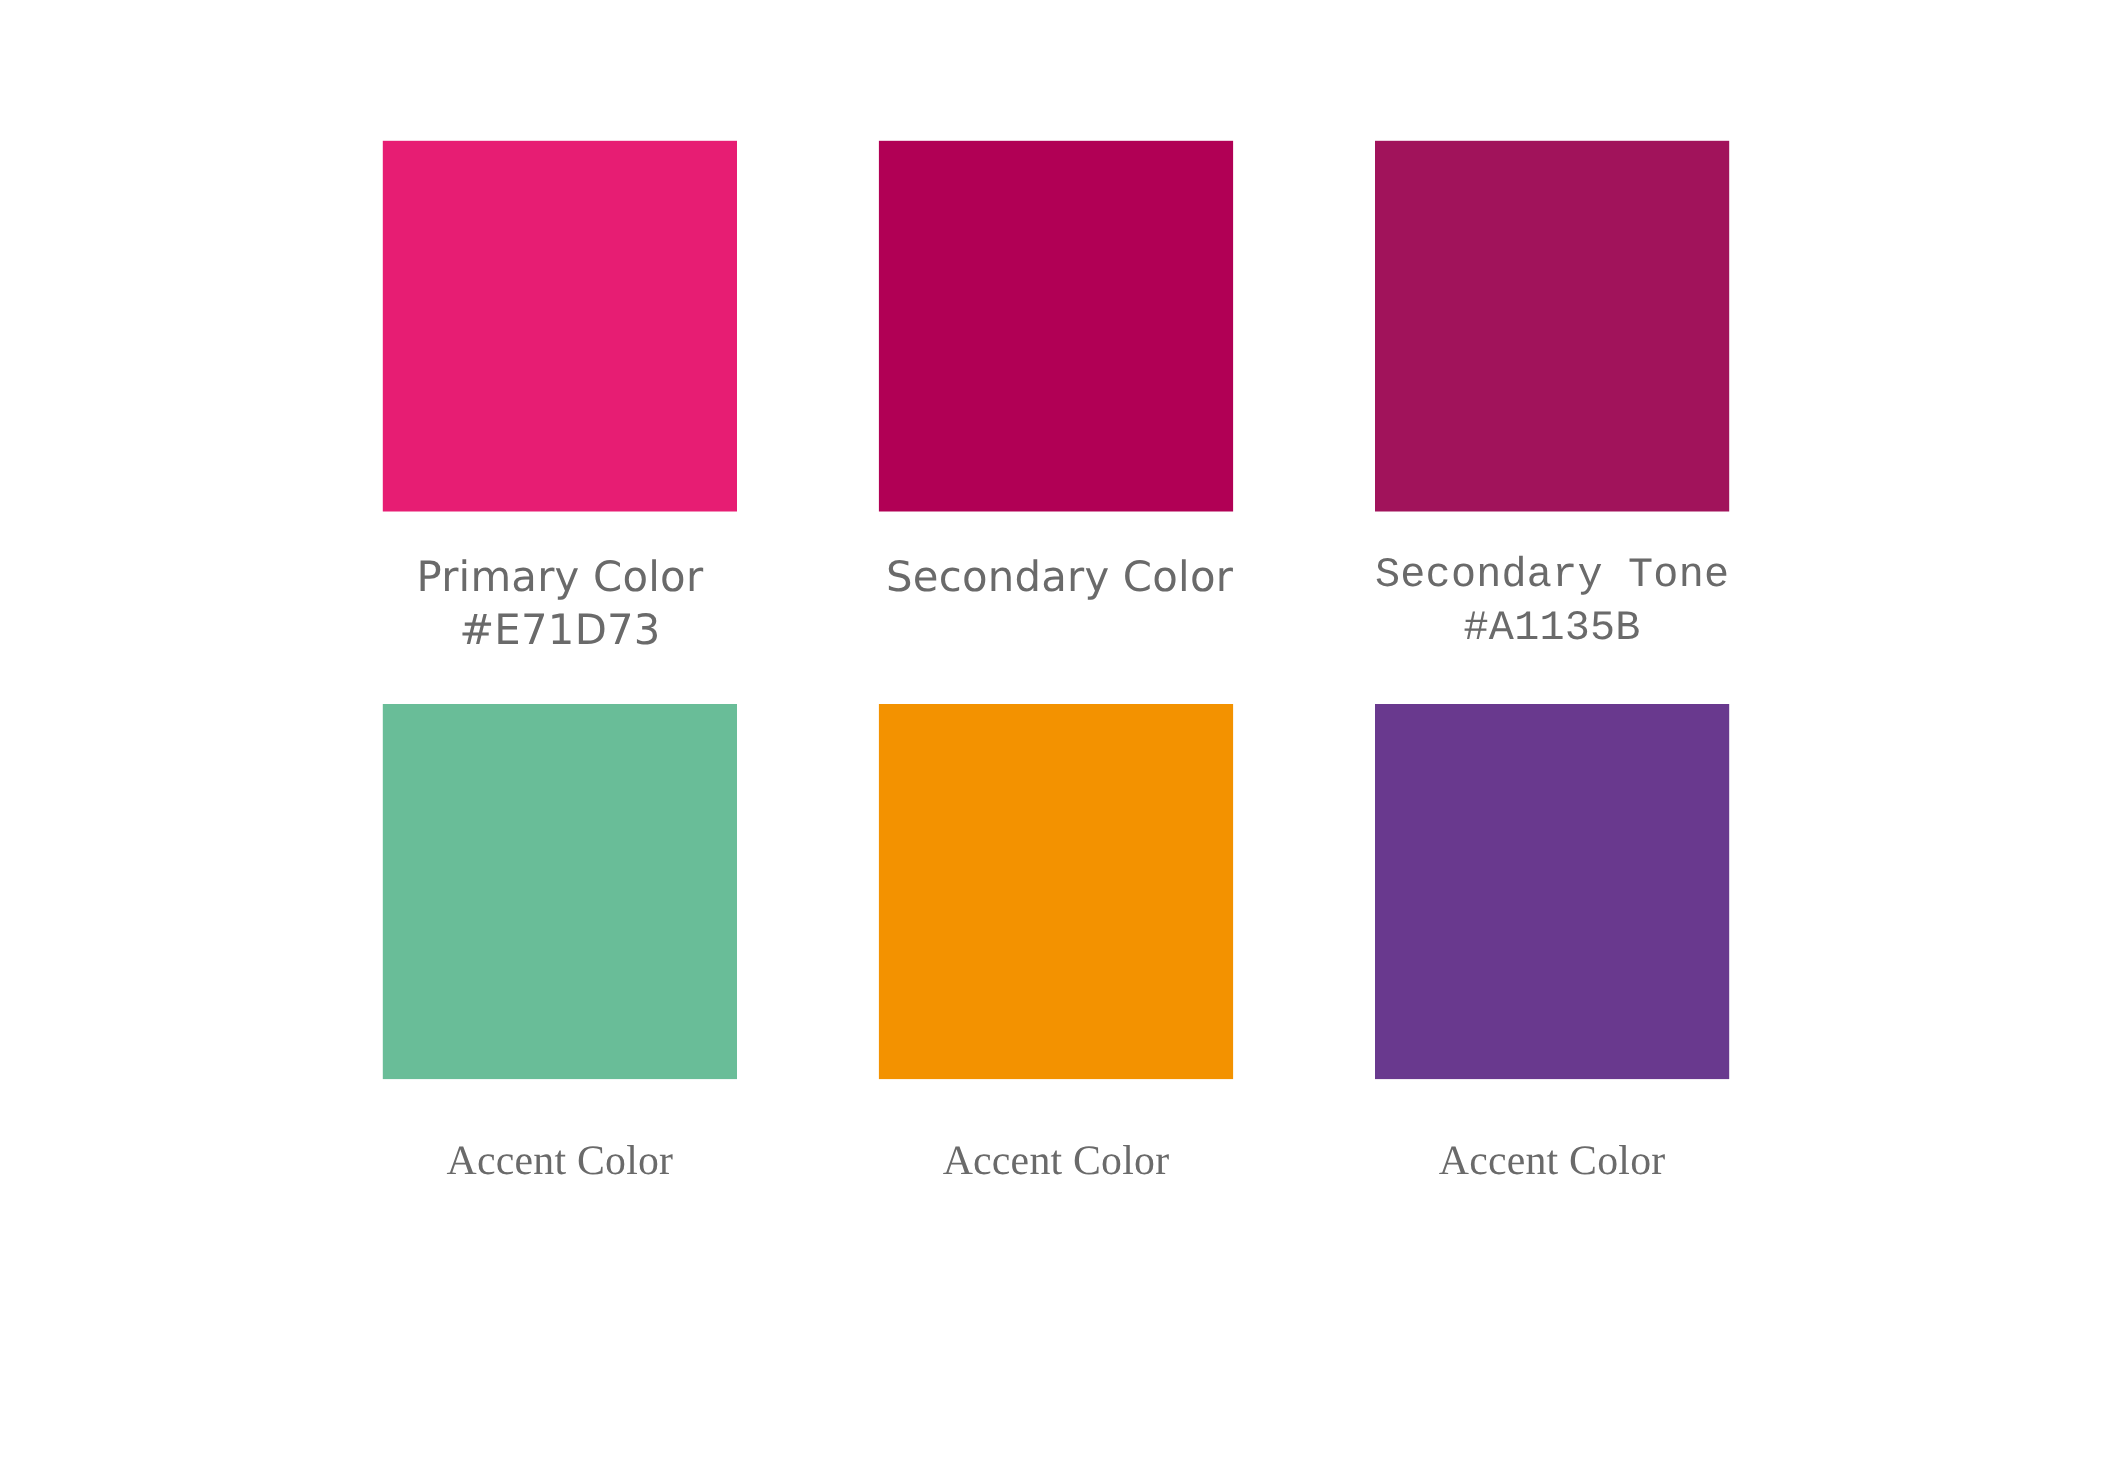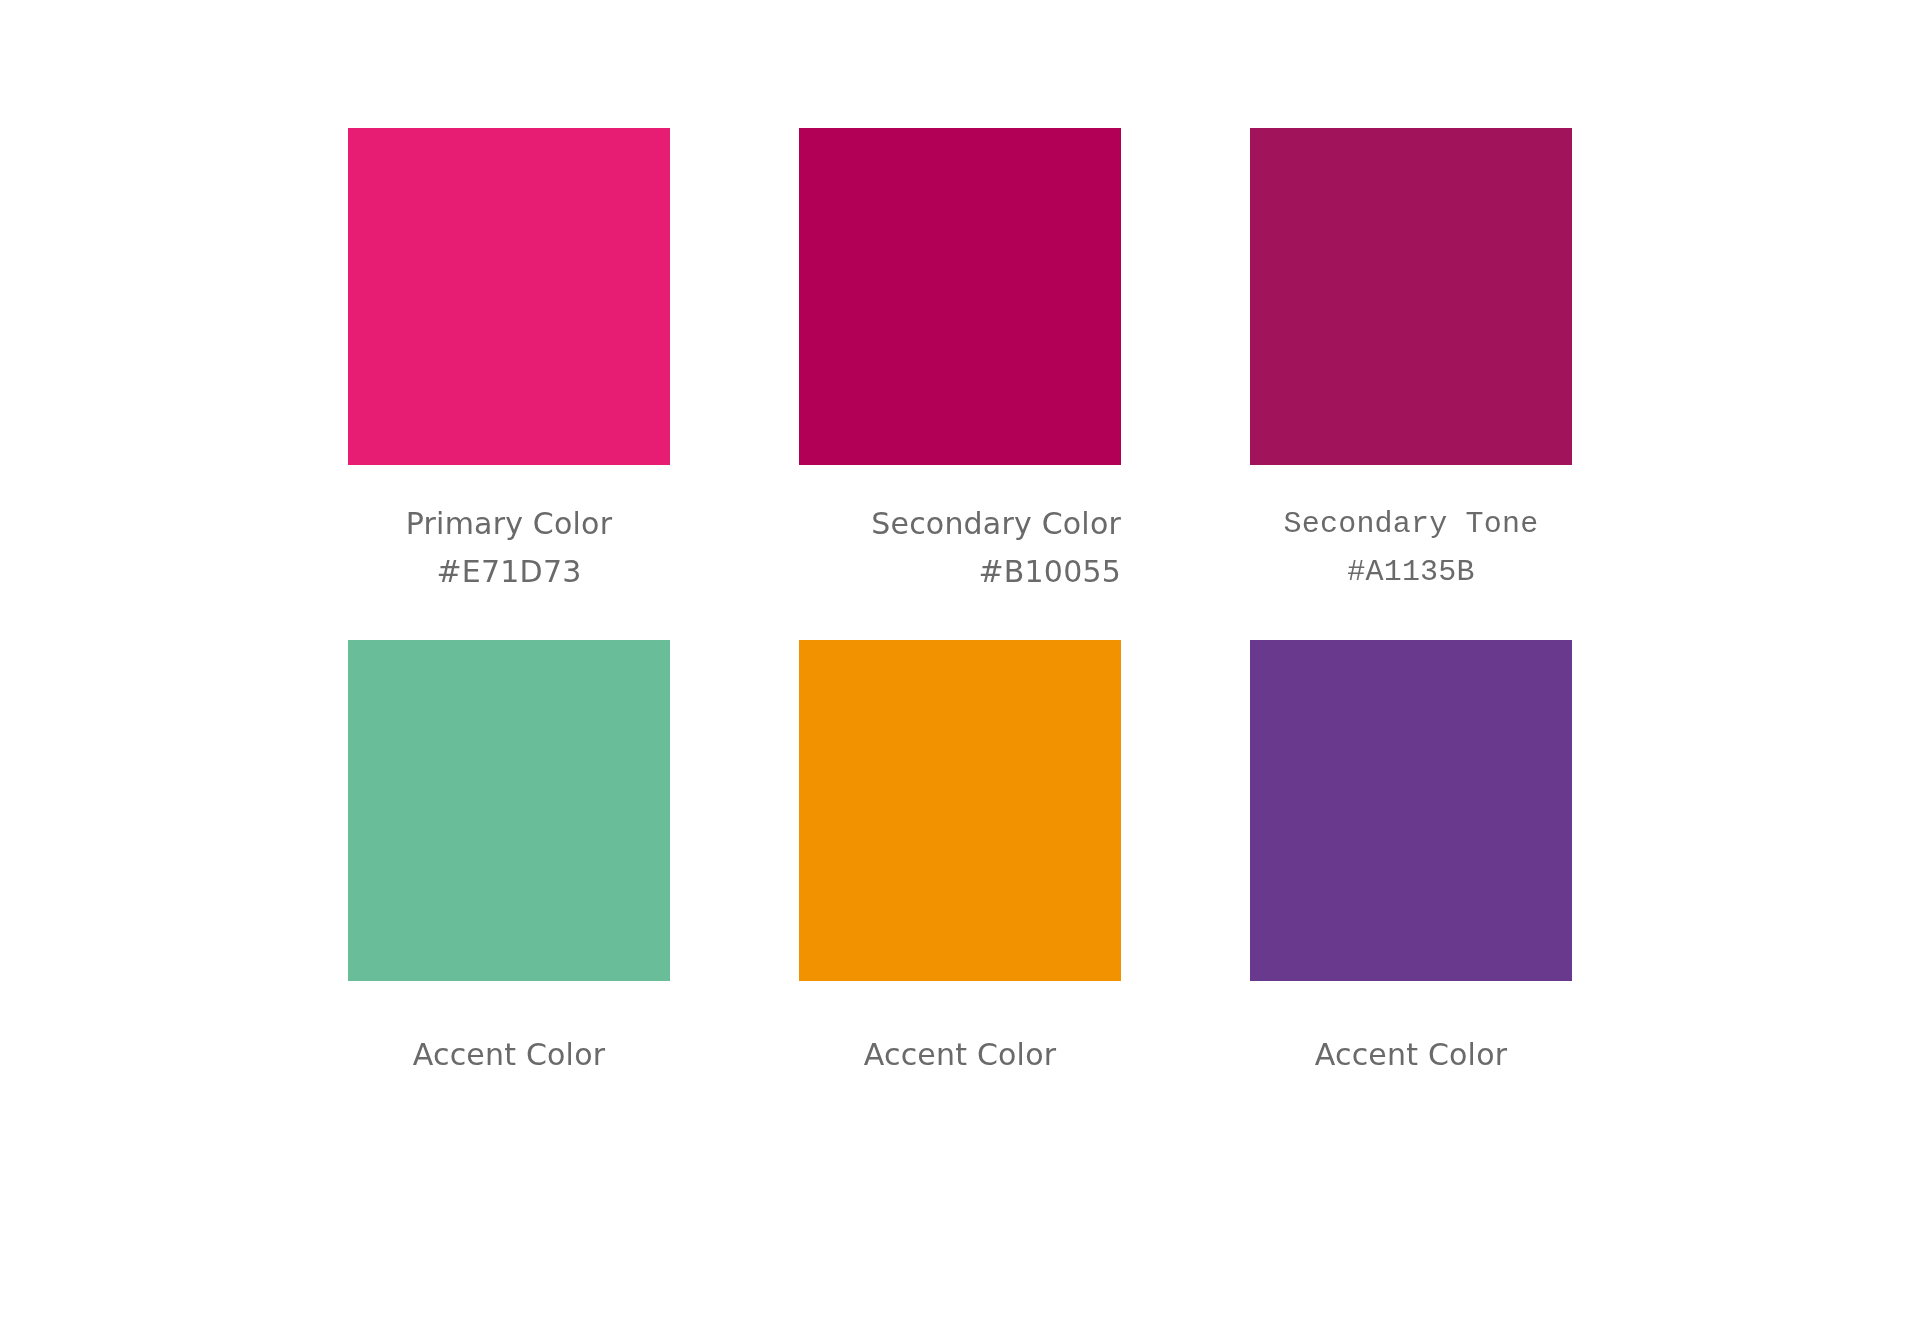--- a/index.html
+++ b/index.html
@@ -47,28 +47,29 @@
     display: block;
     flex: 0 0 auto;
   }
   .swatch-cell.row-2 .swatch-chip {
     height: 341px;
   }
   .swatch-caption {
     width: 100%;
     text-align: center;
     color: #6a6a6a;
-    font-size: 30px;
+    font-size: 38px;
     line-height: 48px;
     font-weight: 400;
     letter-spacing: 0.2px;
     margin-top: 35px;
   }
   .swatch-cell.row-2 .swatch-caption {
     margin-top: 50px;
+    font-family: Liberation Serif, serif;
   }
   .caption-name,
   .caption-hex {
     display: block;
     white-space: nowrap;
   }
 </style>
 </head>
 <body>
 
@@ -81,21 +82,20 @@
       <div class="swatch-caption" style="color: rgb(106, 106, 106);">
         <span class="caption-name">Primary Color</span>
         <span class="caption-hex">#E71D73</span>
       </div>
     </div>
 
     <div class="swatch-cell row-1">
       <div class="swatch-chip" style="background: rgb(177, 0, 85);"></div>
       <div class="swatch-caption" style="color: rgb(106, 106, 106); text-align: right;">
         <span class="caption-name">Secondary Color</span>
-        <span class="caption-hex">#B10055</span>
       </div>
     </div>
 
     <div class="swatch-cell row-1">
       <div class="swatch-chip" style="background: rgb(161, 19, 91);"></div>
       <div class="swatch-caption" style="color: rgb(106, 106, 106); font-family: Liberation Mono, monospace;">
         <span class="caption-name">Secondary Tone</span>
         <span class="caption-hex">#A1135B</span>
       </div>
     </div>

